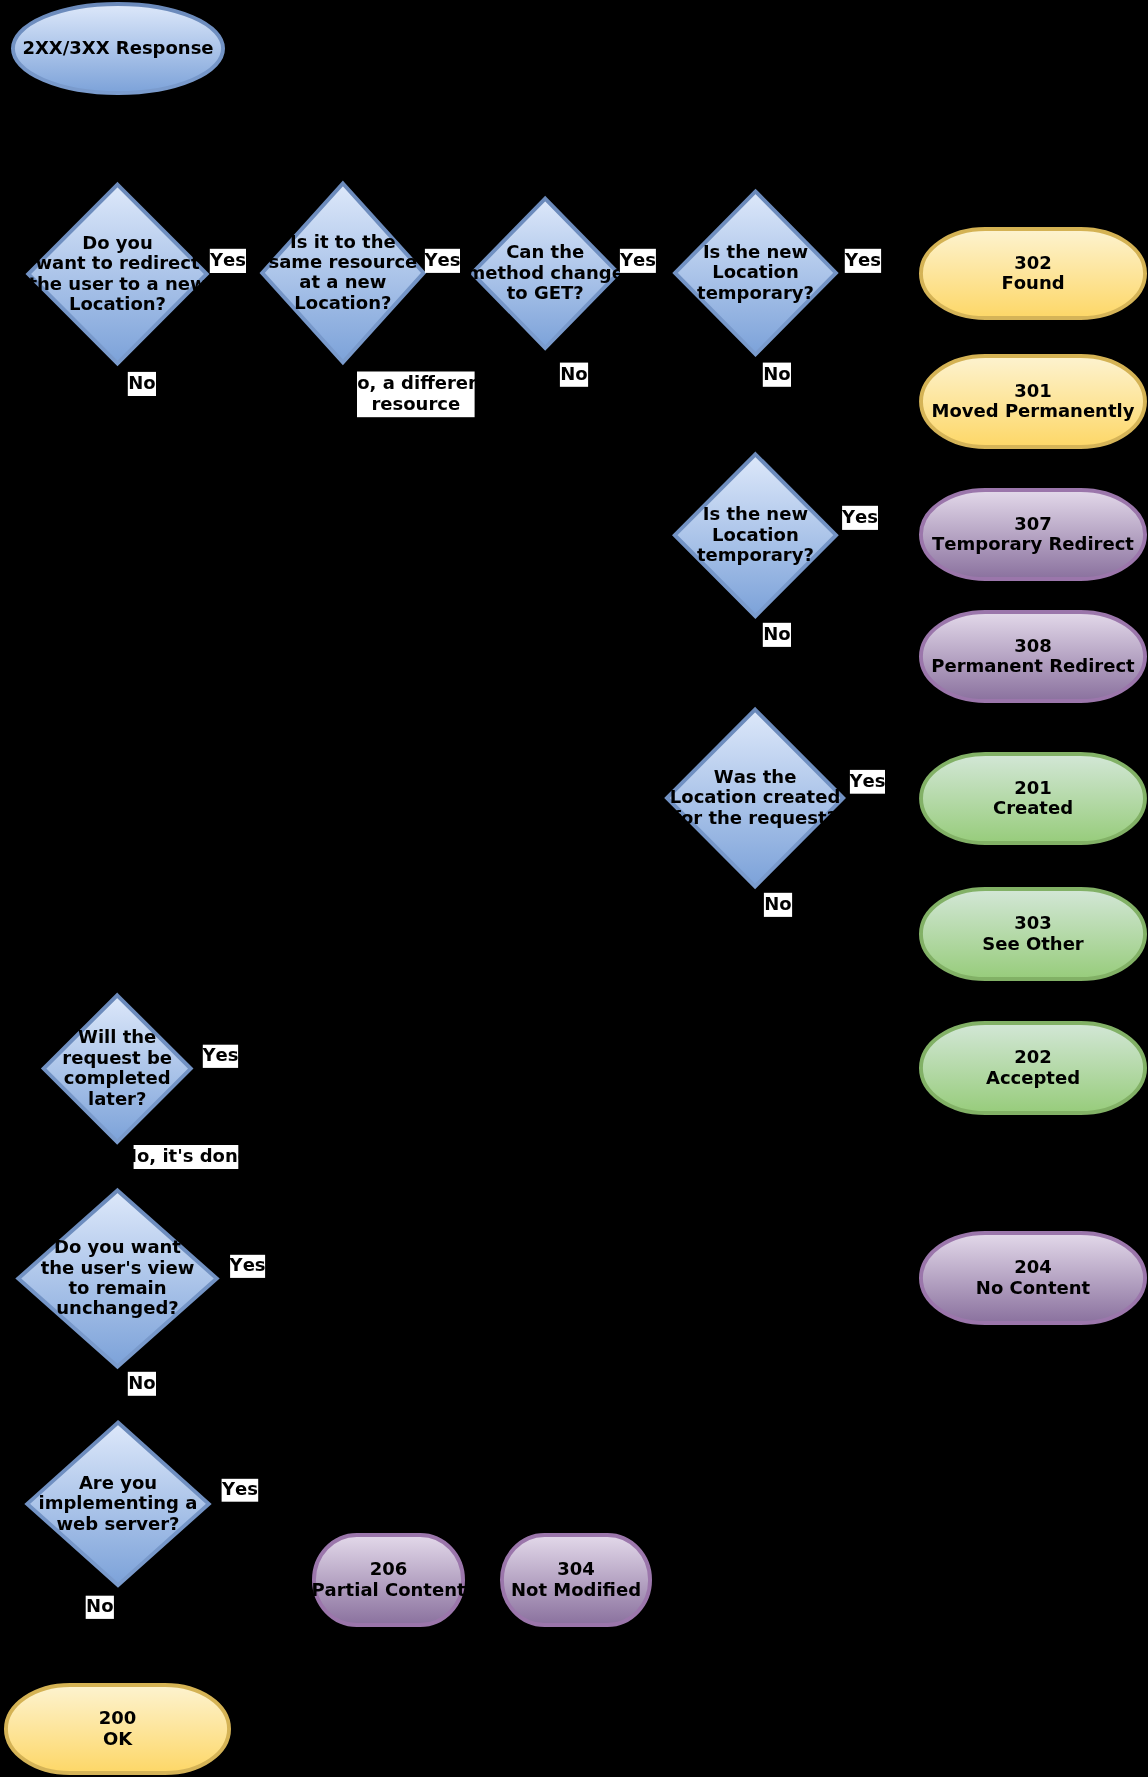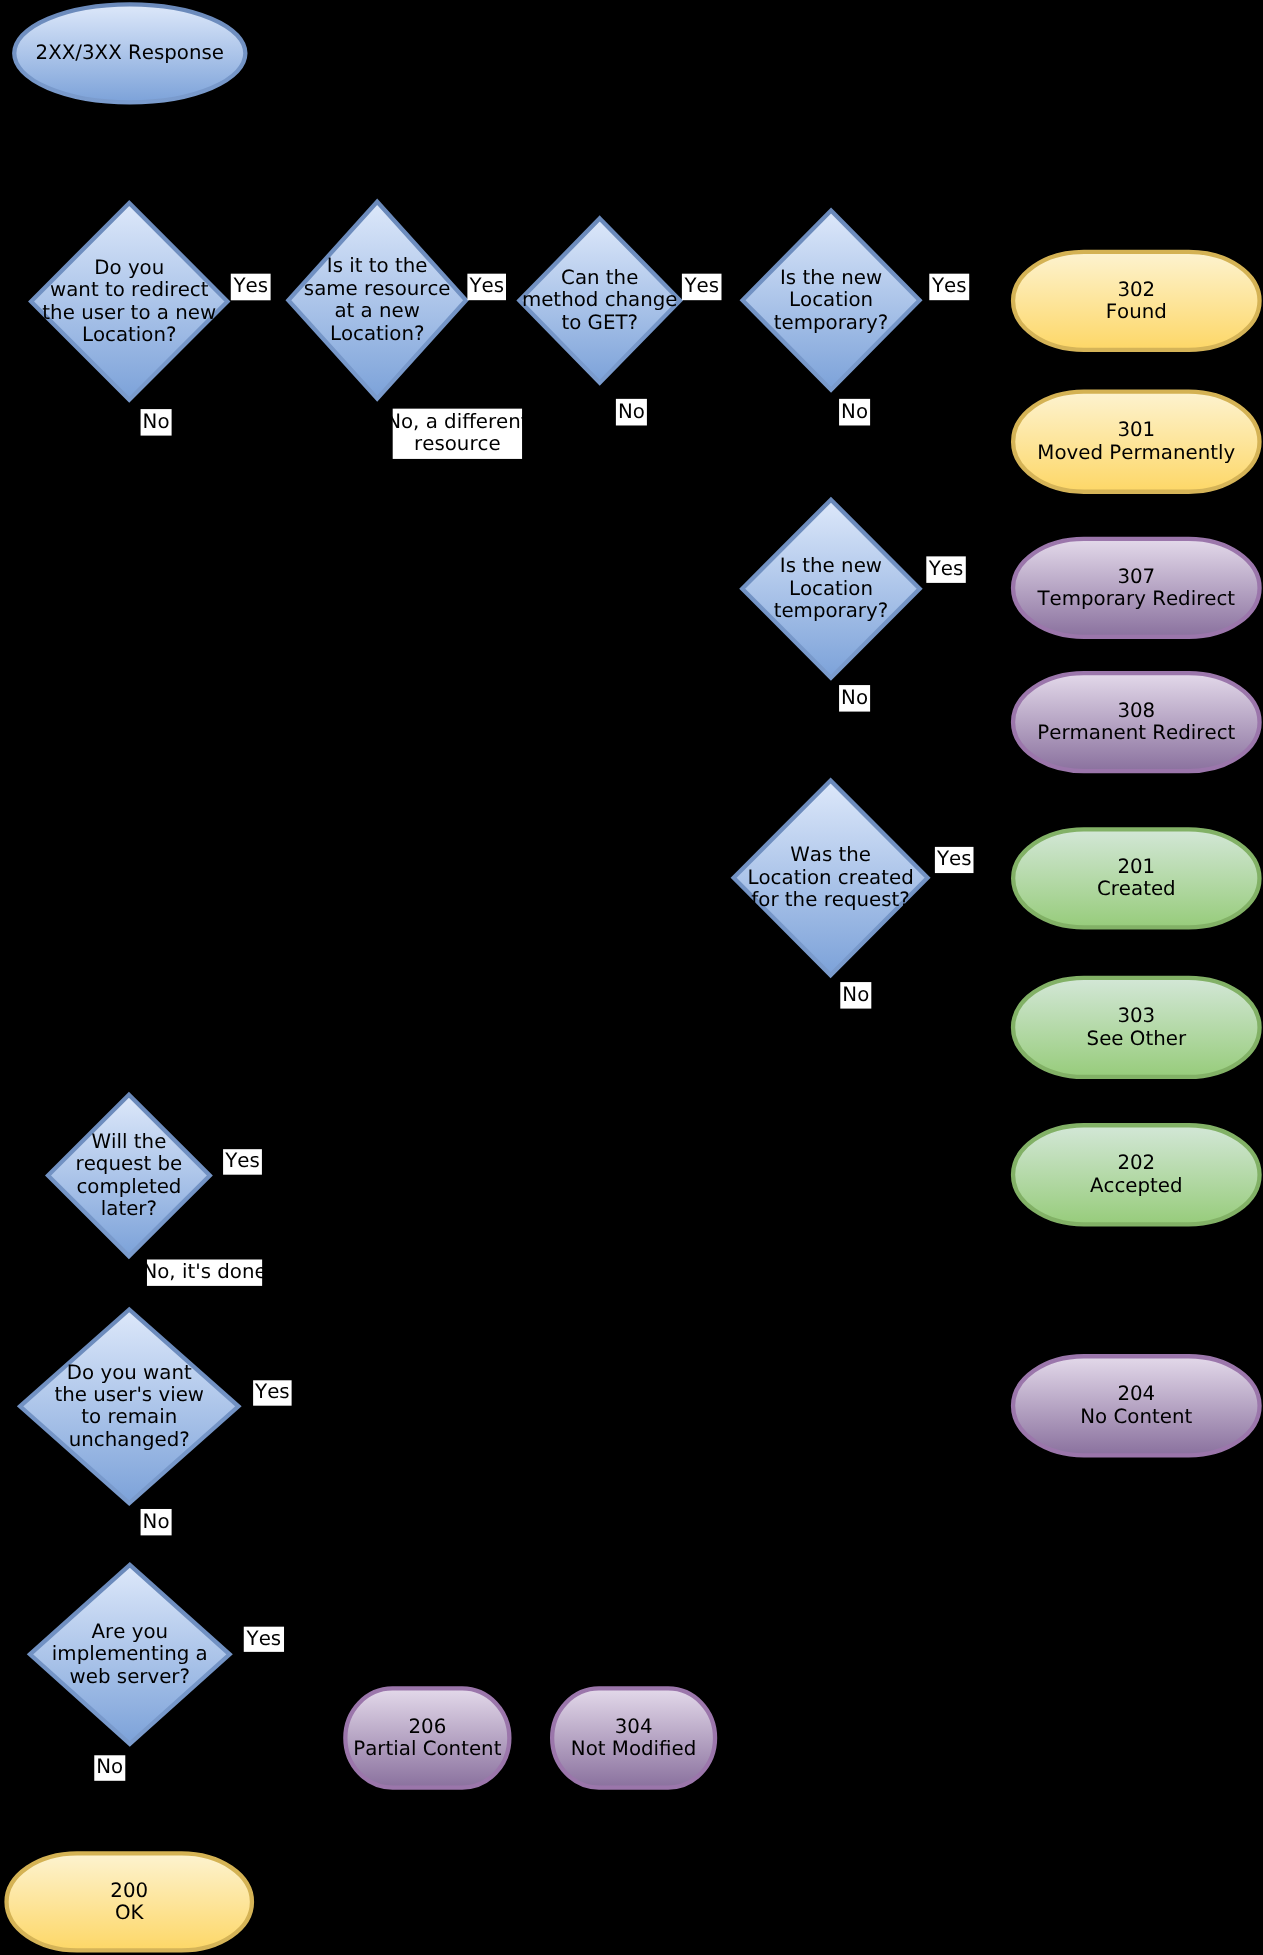--- a/index.html
+++ b/index.html
@@ -1,18 +1,18 @@
 <!DOCTYPE html>
 <html><head>
 <meta charset="utf-8">
 <title>HTTP 2XX/3XX Response Decision Flowchart</title>
 <style>
   html,body{margin:0;padding:0;background:#000;}
   #page{position:relative;width:1148px;height:1777px;background:#000;overflow:hidden;
-        font-family:"DejaVu Sans",sans-serif;}
+        font-family:"DejaVu Sans",sans-serif;font-weight:bold;}
   svg.diagram{position:absolute;left:0;top:0;width:1148px;height:1777px;display:block;}
   .ntext{font-family:"DejaVu Sans",sans-serif;font-size:18px;fill:#000;text-anchor:middle;
         font-kerning:none;font-feature-settings:"kern" 0;}
   .ltext{font-family:"DejaVu Sans",sans-serif;font-size:18px;fill:#000;text-anchor:middle;
         font-kerning:none;font-feature-settings:"kern" 0;}
 </style>
 </head>
 <body>
 
 <div id="page">

